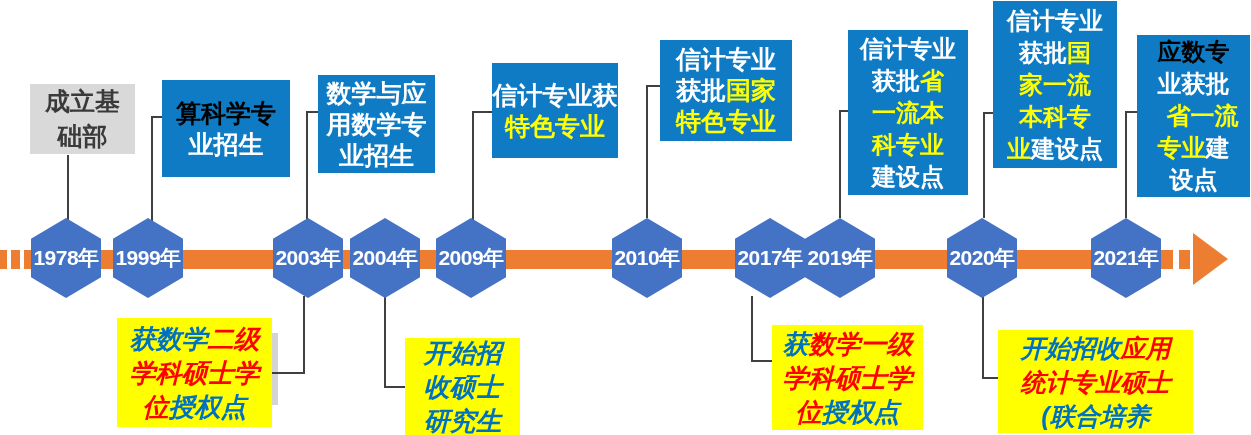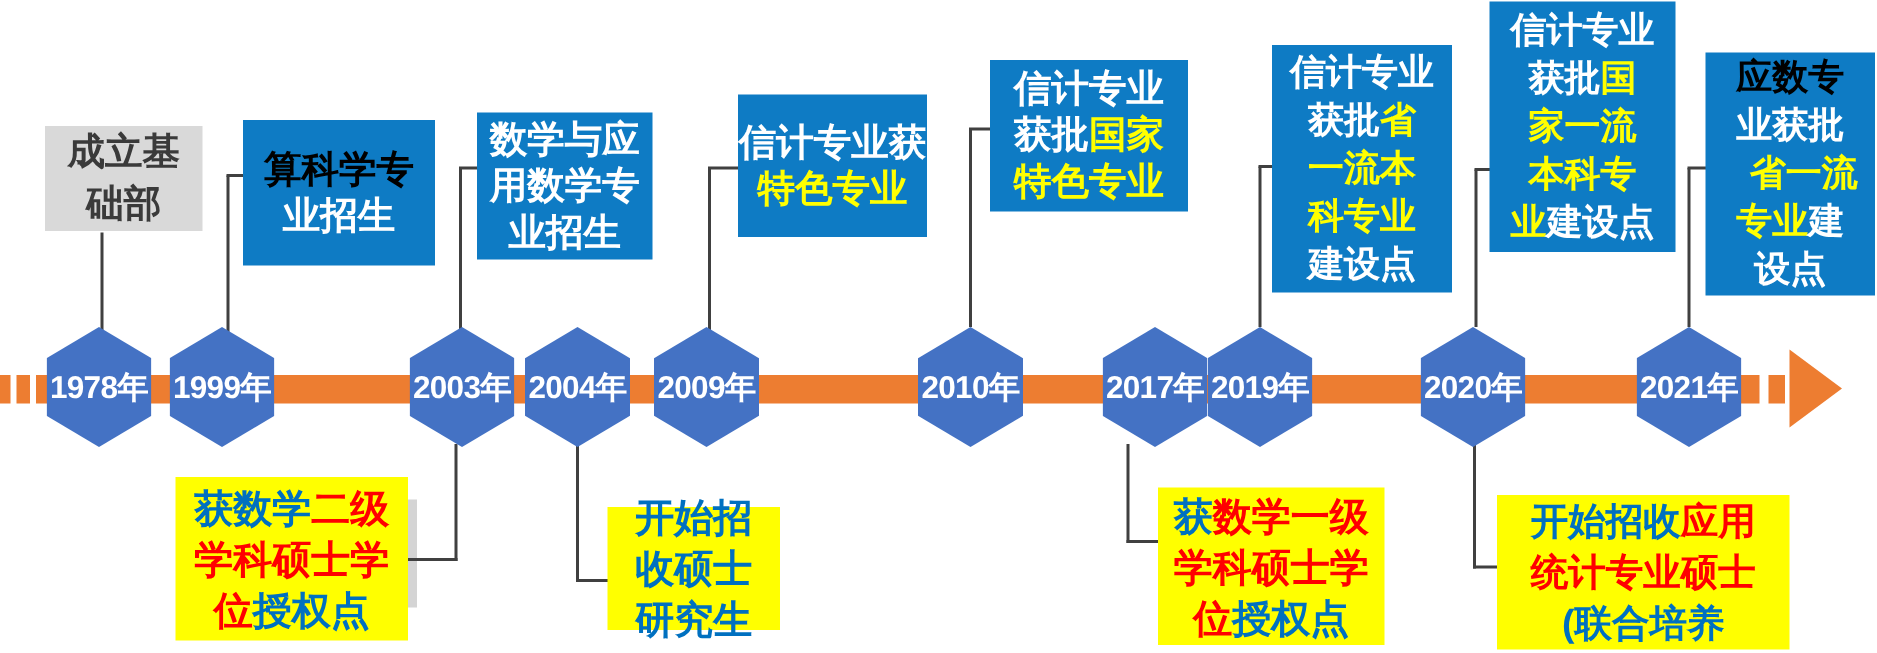--- a/index.html
+++ b/index.html
@@ -30,21 +30,21 @@
     position:absolute;display:flex;flex-direction:column;align-items:center;
     justify-content:center;text-align:center;z-index:4;
   }
   .box .line{white-space:nowrap;}
   .blue-box{background:#0E7BC4;color:#fff;font-size:25px;}
   .blue-box .line{line-height:31px;}
   .blue-box.tall{font-size:24px;}
   .blue-box.tall .line{line-height:32px;}
   .gray-box{background:#D9D9D9;color:#3A3A3A;font-size:25px;}
   .gray-box .line{line-height:35px;}
-  .yellow-box{background:#FFFF00;font-size:26px;}
+  .yellow-box{background:#FFFF00;font-size:26px;font-style:italic;}
   .yellow-box .line{line-height:34px;}
   .shadow-strip{position:absolute;background:#D4D4D4;z-index:0;}
 </style>
 </head>
 <body>
 
 <div id="stage">
 
   <div class="dash" style="left:0;width:7px"></div>
   <div class="dash" style="left:11px;width:9px"></div>
@@ -152,21 +152,21 @@
       <div class="line"><span style="color: rgb(255, 255, 0);">专业</span><span style="color: rgb(255, 255, 255);">建</span></div>
       <div class="line"><span style="color: rgb(255, 255, 255);">设点</span></div>
     </div>
 
   <div class="shadow-strip" style="left:272px;top:333px;width:6px;height:72px"></div>
   <div class="box yellow-box" style="left:117px;top:318px;width:155px;height:109px">
       <div class="line"><span style="color: rgb(0, 112, 192);">获数学</span><span style="color: rgb(255, 0, 0);">二级</span></div>
       <div class="line"><span style="color: rgb(255, 0, 0);">学科硕士学</span></div>
       <div class="line"><span style="color: rgb(255, 0, 0);">位</span><span style="color: rgb(0, 112, 192);">授权点</span></div>
     </div>
-  <div class="box yellow-box" style="left:405px;top:338px;width:115px;height:82px">
+  <div class="box yellow-box" style="left:405px;top:338px;width:115px;height:97px">
       <div class="line"><span style="color: rgb(0, 112, 192);">开始招</span></div>
       <div class="line"><span style="color: rgb(0, 112, 192);">收硕士</span></div>
       <div class="line"><span style="color: rgb(0, 112, 192);">研究生</span></div>
     </div>
   <div class="box yellow-box" style="left:772px;top:325px;width:151px;height:105px">
       <div class="line"><span style="color: rgb(0, 112, 192);">获</span><span style="color: rgb(255, 0, 0);">数学一级</span></div>
       <div class="line"><span style="color: rgb(255, 0, 0);">学科硕士学</span></div>
       <div class="line"><span style="color: rgb(255, 0, 0);">位</span><span style="color: rgb(0, 112, 192);">授权点</span></div>
     </div>
   <div class="box yellow-box" style="left:998px;top:330px;width:195px;height:103px;font-size:25px">

